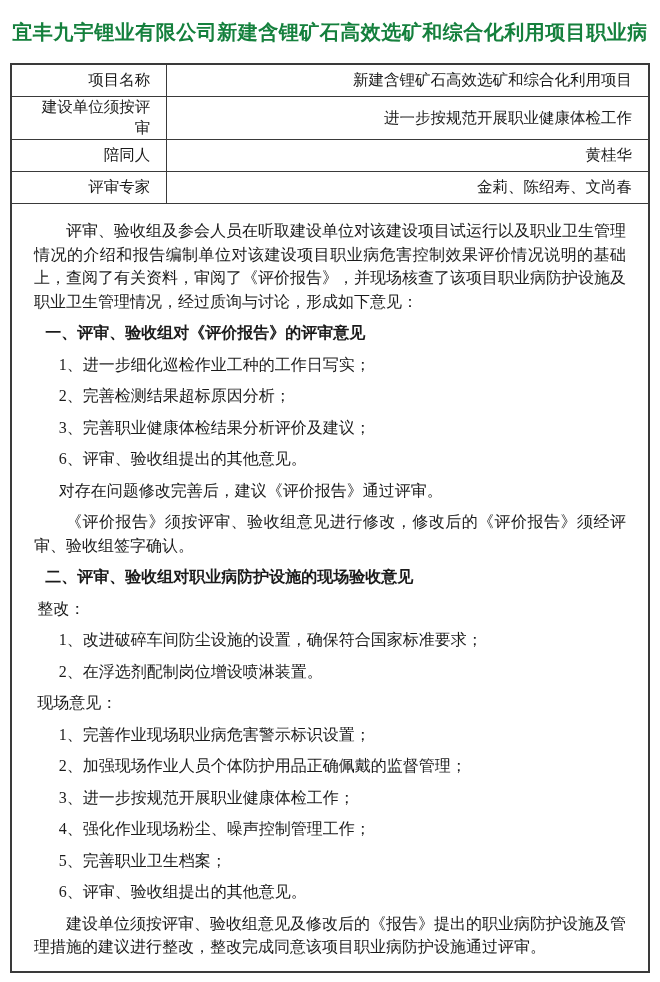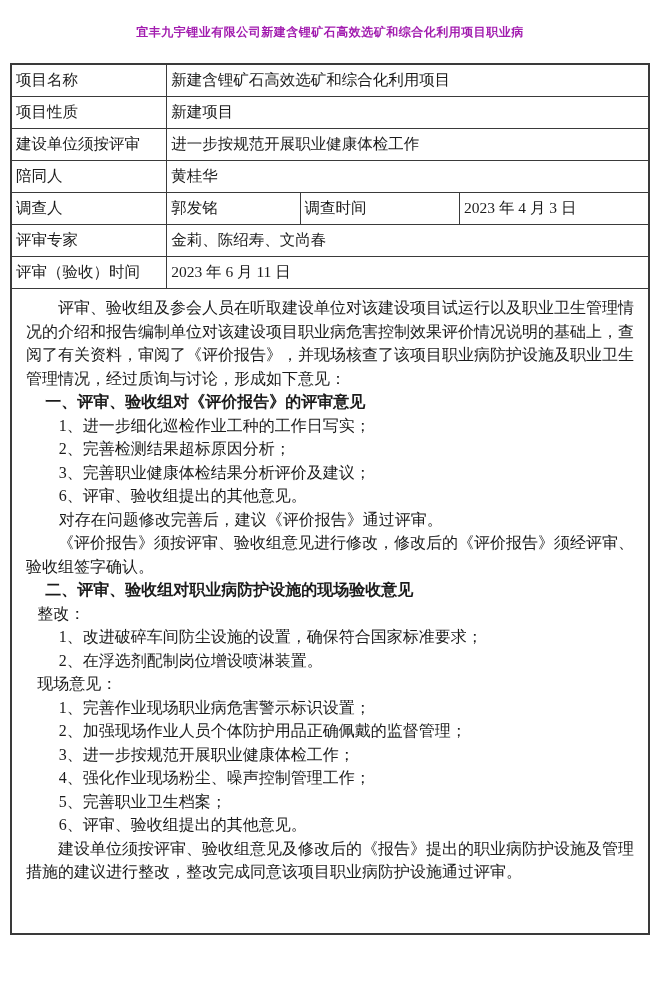--- a/index.html
+++ b/index.html
@@ -10,52 +10,52 @@
     background:#ffffff;
     color:#1b1b1b;
     font-family:"Liberation Serif","DejaVu Serif",serif;
     overflow:hidden;
     box-sizing:border-box;
   }
   .title {
     padding-top:15px;
     text-align:center;
     font-weight:bold;
-    font-size:12px;
+    font-size:20px;
     line-height:35px;
     letter-spacing:0.5px;
-    color:#a21caf;
+    color:#15803d;
   }
   table.info {
     margin:13px 10px 0 10px;
     width:640px;
     height:872px;
     border-collapse:collapse;
     table-layout:fixed;
   }
   table.info, table.info td {
     border:1px solid #3a3a3a;
   }
   table.info { border:2px solid #3a3a3a; }
   td {
     font-size:15.5px;
-    text-align:left;
+    text-align:right;
     vertical-align:middle;
-    padding:0 4px;
+    padding:0 16px;
     height:31px;
     color:#1b1b1b;
   }
   td.opinion {
     height:auto;
     text-align:left;
     vertical-align:top;
     padding:7px 14px 4px 14px;
   }
   .opinion p {
-    margin:0;
+    margin:8px;
     font-size:16px;
     line-height:23.5px;
     text-align:justify;
     color:#1b1b1b;
   }
   .opinion .p-indent   { text-indent:2em; }
   .opinion .heading    { font-weight:bold; margin-left:1.2em; }
   .opinion .item       { margin-left:2.05em; }
   .opinion .side-label { margin-left:0.7em; }
 </style>
@@ -74,44 +74,30 @@
         <col style="width:20.9%">
         <col style="width:25.0%">
         <col style="width:29.7%">
     </colgroup>
     <tbody>
       <tr>
         <td>项目名称</td>
         <td colspan="3">新建含锂矿石高效选矿和综合化利用项目</td>
       </tr>
       <tr>
-        <td>项目性质</td>
-        <td colspan="3">新建项目</td>
-      </tr>
-      <tr>
         <td>建设单位须按评审</td>
         <td colspan="3">进一步按规范开展职业健康体检工作</td>
       </tr>
       <tr>
         <td>陪同人</td>
         <td colspan="3">黄桂华</td>
       </tr>
       <tr>
-        <td>调查人</td>
-        <td>郭发铭</td>
-        <td>调查时间</td>
-        <td>2023 年 4 月 3 日</td>
-      </tr>
-      <tr>
         <td>评审专家</td>
         <td colspan="3">金莉、陈绍寿、文尚春</td>
-      </tr>
-      <tr>
-        <td>评审（验收）时间</td>
-        <td colspan="3">2023 年 6 月 11 日</td>
       </tr>
       <tr>
         <td class="opinion" colspan="4">
           <p class="p-indent">评审、验收组及参会人员在听取建设单位对该建设项目试运行以及职业卫生管理情况的介绍和报告编制单位对该建设项目职业病危害控制效果评价情况说明的基础上，查阅了有关资料，审阅了《评价报告》，并现场核查了该项目职业病防护设施及职业卫生管理情况，经过质询与讨论，形成如下意见：</p>
           <p class="heading">一、评审、验收组对《评价报告》的评审意见</p>
           <p class="item">1、进一步细化巡检作业工种的工作日写实；</p>
           <p class="item">2、完善检测结果超标原因分析；</p>
           <p class="item">3、完善职业健康体检结果分析评价及建议；</p>
           <p class="item">6、评审、验收组提出的其他意见。</p>
           <p class="item">对存在问题修改完善后，建议《评价报告》通过评审。</p>

